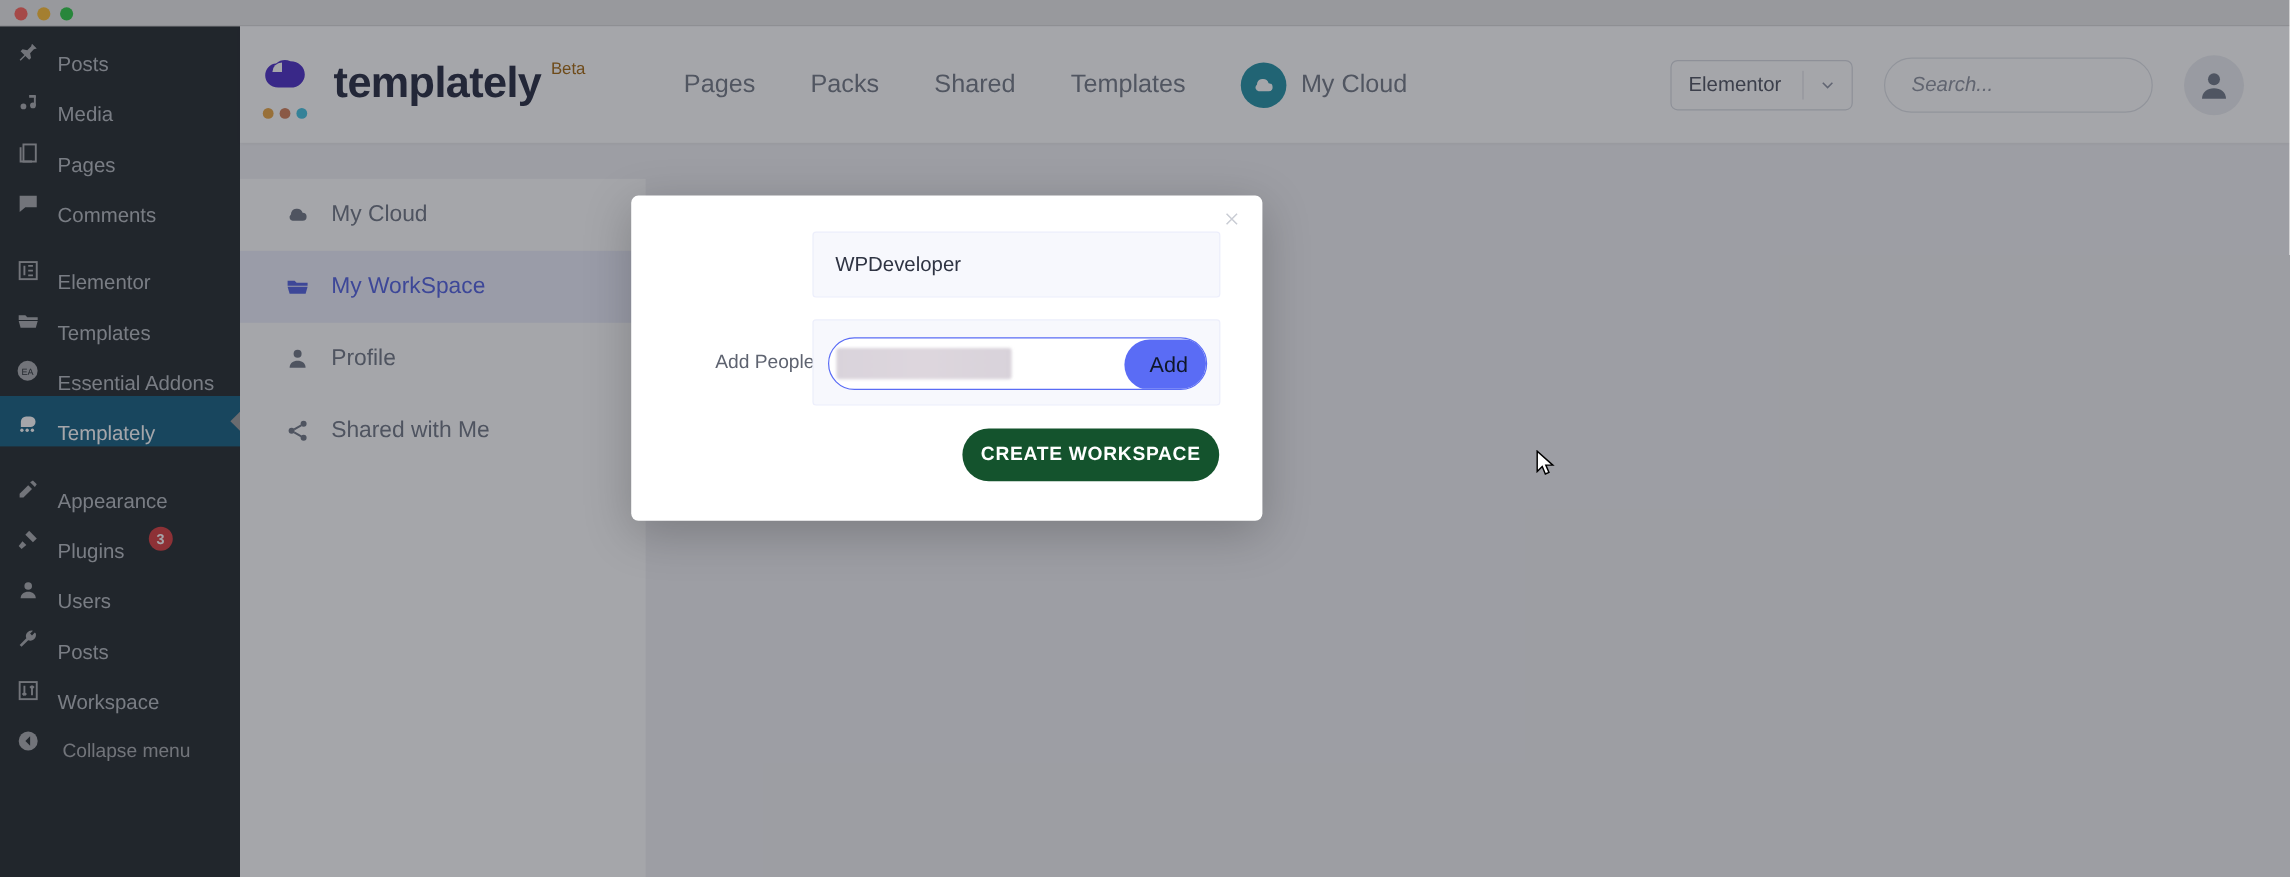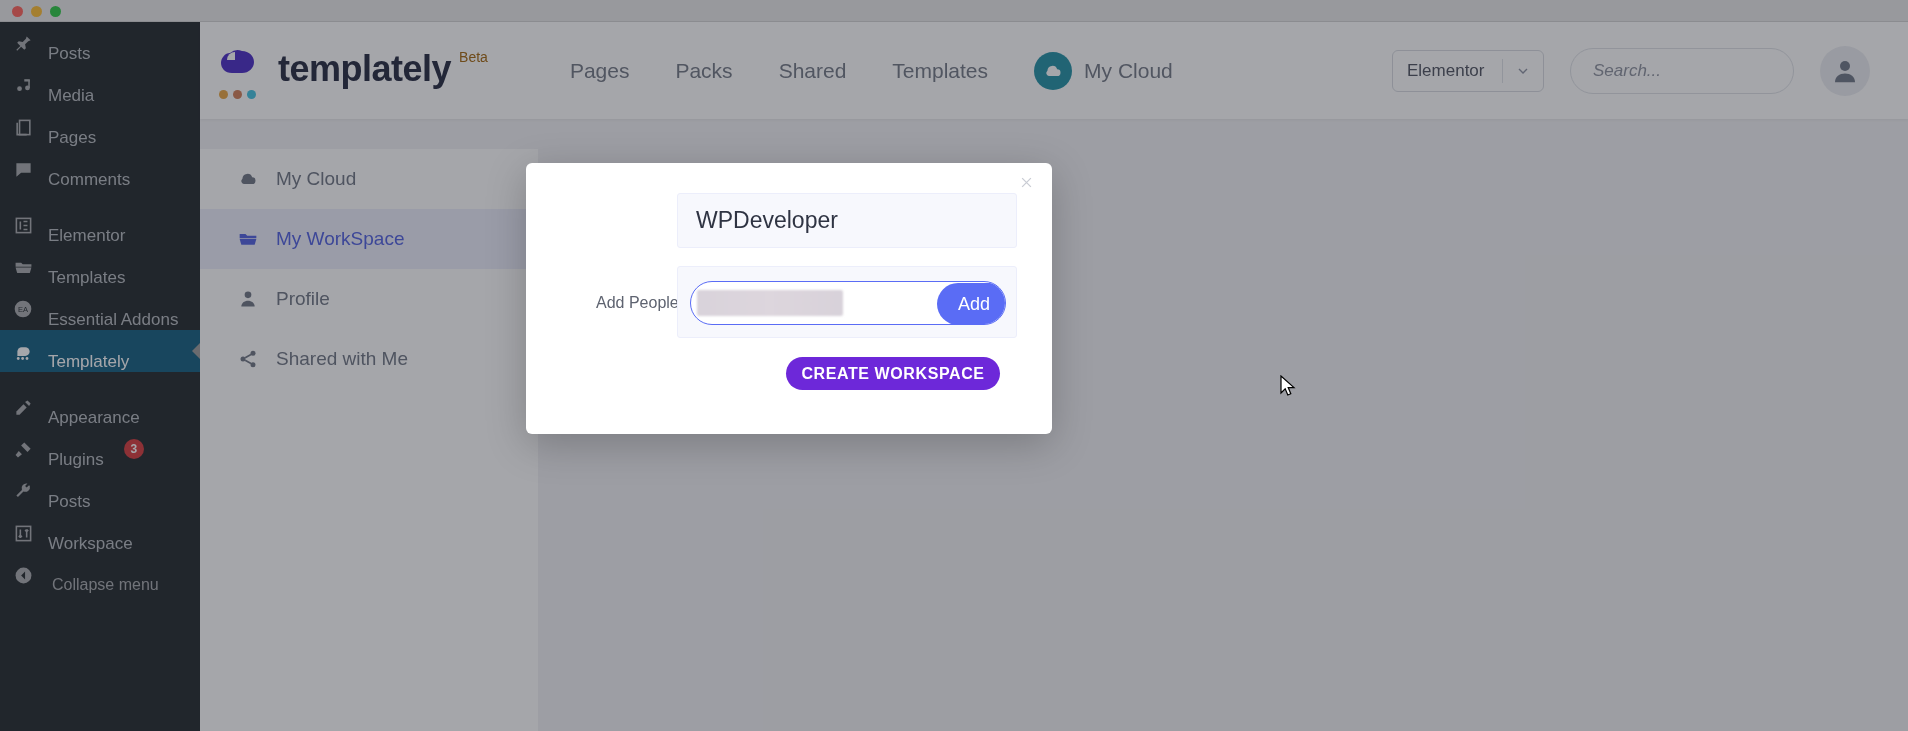--- a/index.html
+++ b/index.html
@@ -173,21 +173,21 @@
   .folder-ico { width: 42px; height: 40px; color: #5a6cf5; }
   .field-name {
     position: absolute; left: 151px; top: 30px;
     width: 340px; height: 55px;
     background: #f7f8fd; border: 1px solid #eceefb; border-radius: 3px;
     display: flex; align-items: center; padding: 0 18px;
     font-size: 17px; color: #2f3443;
   }
   .field-name input {
     border: 0; outline: none; background: transparent; width: 100%;
-    font-size: 23px; color: #2f3443; font-family: "Liberation Sans", sans-serif;
+    font-size: 17px; color: #2f3443; font-family: "Liberation Sans", sans-serif;
   }
   .people-label {
     position: absolute; left: 70px; top: 131px;
     font-size: 16px; color: #5e6370;
   }
   .people-wrap {
     position: absolute; left: 151px; top: 103px;
     width: 340px; height: 72px;
     background: #f7f8fd; border: 1px solid #eceefb; border-radius: 3px;
   }
@@ -199,29 +199,29 @@
     padding-left: 6px; overflow: hidden;
   }
   .redacted {
     width: 146px; height: 26px;
     background: linear-gradient(90deg,#d9d3db,#ddd6dd,#d8d2da);
     border-radius: 2px; filter: blur(1.2px);
   }
   .add-btn {
     position: absolute; right: -6px; top: 1px;
     width: 74px; height: 42px; border-radius: 21px;
-    background: #5a6cf5; color: #ffffff;
+    background: #5a6cf5; color: #0f172a;
     display: flex; align-items: center; justify-content: center;
     font-size: 18px; border: none;
     font-family: "Liberation Sans", sans-serif;
   }
   .create-btn {
-    position: absolute; left: 260px; top: 194px;
-    width: 214px; height: 33px; border-radius: 22px;
-    background: #6d28d9; color: #ffffff; border: none;
+    position: absolute; left: 276px; top: 194px;
+    width: 214px; height: 44px; border-radius: 22px;
+    background: #14532d; color: #ffffff; border: none;
     font-size: 16px; font-weight: bold; letter-spacing: 0.6px;
     font-family: "Liberation Sans", sans-serif;
     display: flex; align-items: center; justify-content: center;
   }
 
   .cursor { position: absolute; left: 1280px; top: 375px; width: 18px; height: 24px; }
 </style>
 </head>
 <body>
 
@@ -337,20 +337,29 @@
       <span class="wp-ico">
         <svg width="19" height="19" viewBox="0 0 24 24" fill="currentColor">
             <path d="M6 14l4 4-5 4-3-3z"></path>
             <path d="M13 3l8 8-4 4-8-8z"></path>
           </svg>
       </span>
       <span class="wp-label">Plugins</span>
       <span class="wp-badge">3</span>
     </div>
 
+    <div class="wp-item">
+      <span class="wp-ico">
+        <svg width="19" height="19" viewBox="0 0 24 24" fill="currentColor">
+            <circle cx="12" cy="8" r="4"></circle>
+            <path d="M4 21c0-4.4 3.6-7 8-7s8 2.6 8 7z"></path>
+          </svg>
+      </span>
+      <span class="wp-label">Users</span>
+    </div>
 
     <div class="wp-item">
       <span class="wp-ico">
         <svg width="19" height="19" viewBox="0 0 24 24" fill="currentColor">
             <path d="M20 5a6 6 0 01-8 7L5 19l-2-2 7-7a6 6 0 017-8l-3 3 2 2 3-3z"></path>
           </svg>
       </span>
       <span class="wp-label">Posts</span>
     </div>
 

